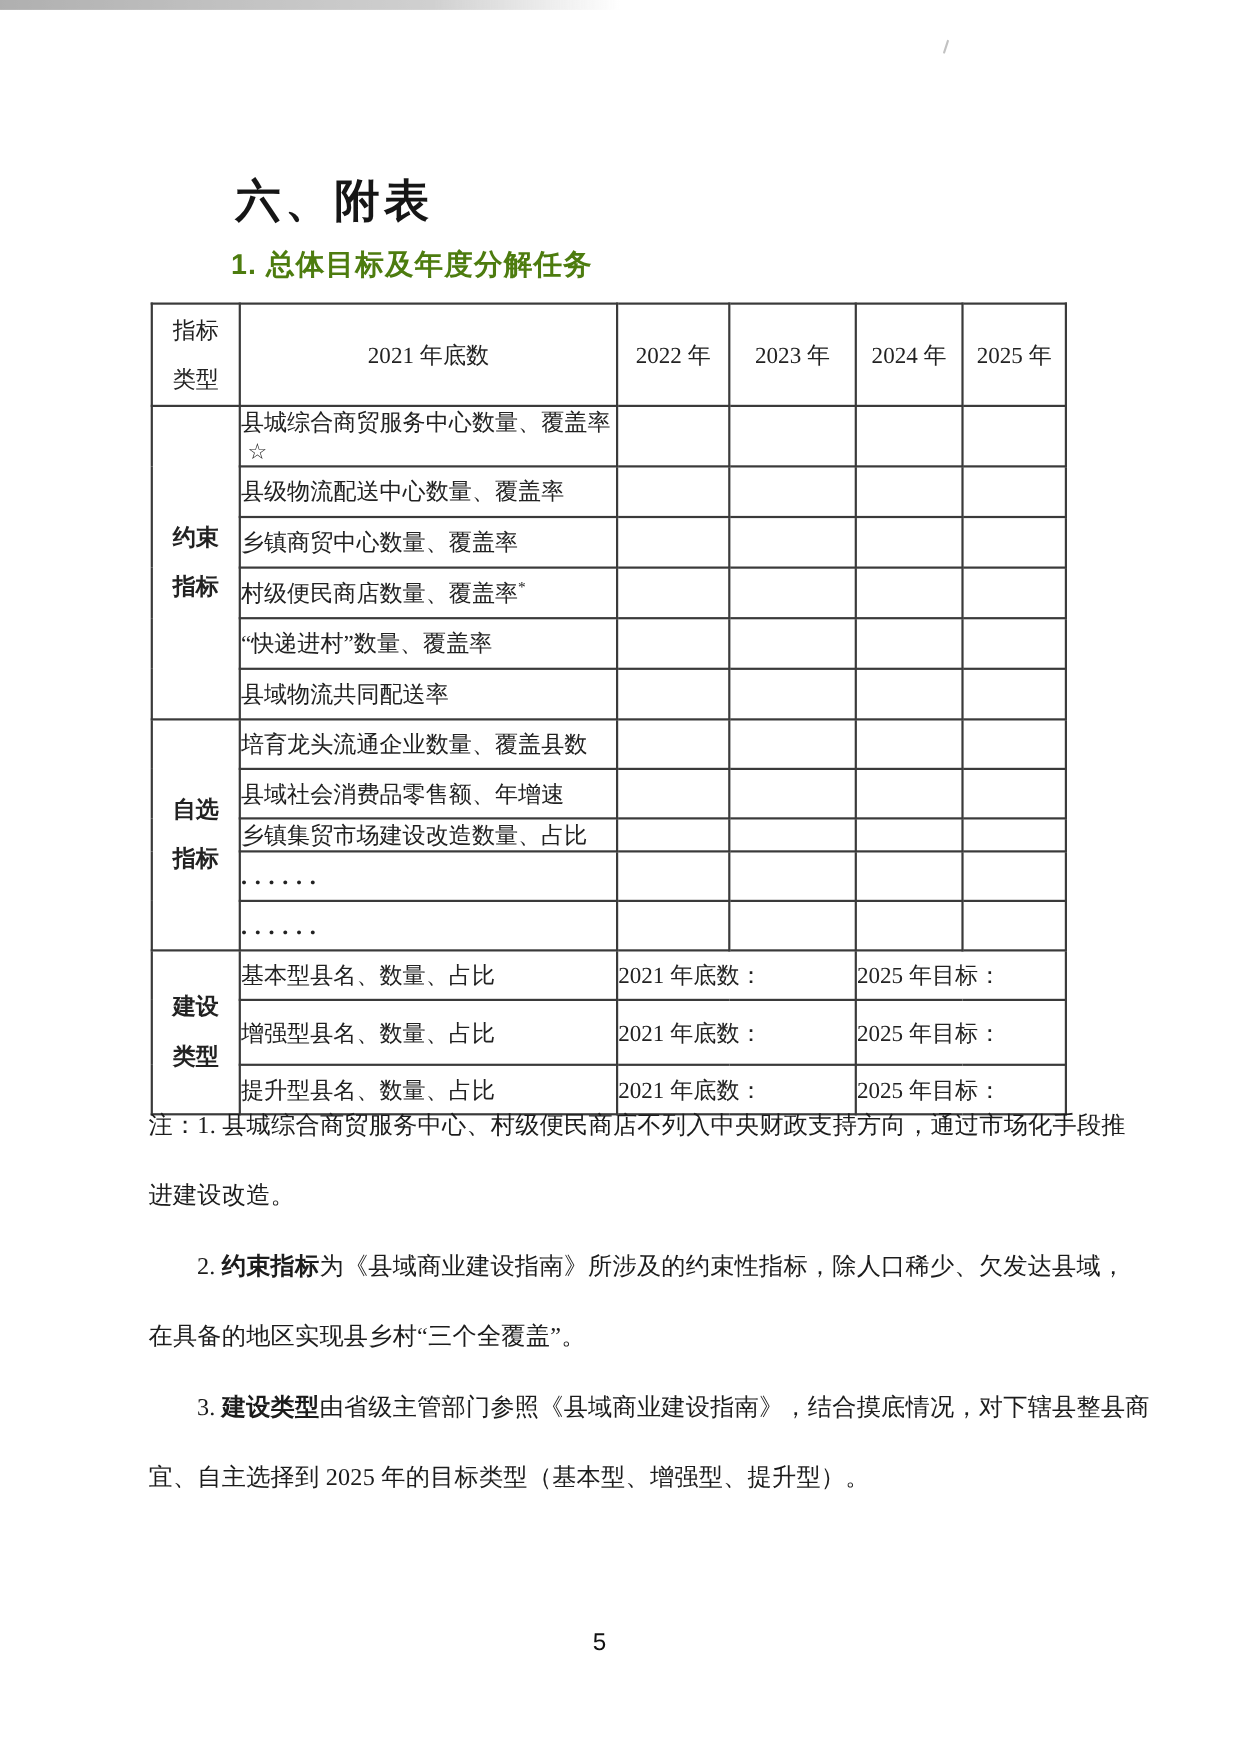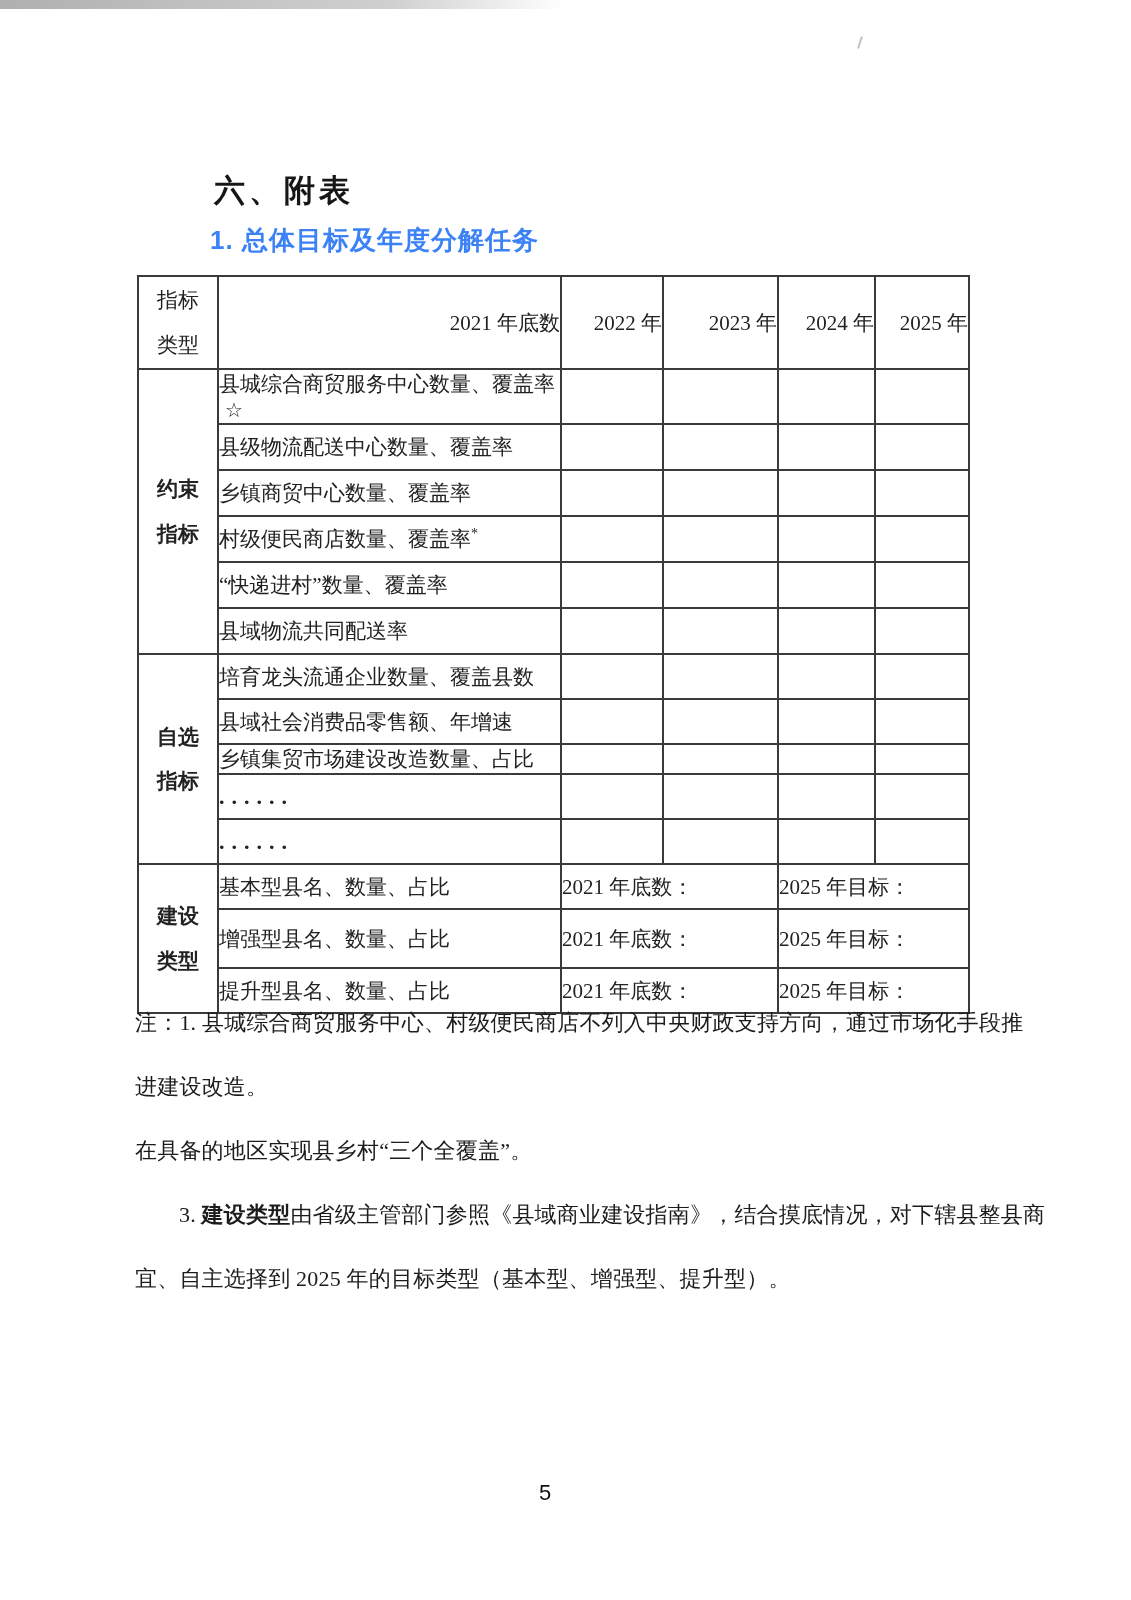--- a/index.html
+++ b/index.html
@@ -8,37 +8,37 @@
     font-family:"Liberation Serif","DejaVu Serif",serif;color:#1d1d1d;
     overflow:hidden;
   }
   
   .smudge-top{position:absolute;top:0;left:0;width:565px;height:9px;
     background:linear-gradient(90deg,#6f6f6f 0%,#8f8f8f 35%,#ababab 70%,rgba(200,200,200,0) 100%);
     opacity:.55;filter:blur(.6px);}
   .mark-tr{position:absolute;left:859px;top:36px;width:2px;height:13px;background:#9a9a9a;
     transform:rotate(18deg);opacity:.6;border-radius:1px;}
 
-  .h1{position:absolute;left:214px;top:170px;
+  .h1{position:absolute;left:214px;top:155px;
     font-family:"Liberation Sans","DejaVu Sans",sans-serif;
-    font-weight:700;font-size:31px;letter-spacing:4px;color:#161616;}
+    font-weight:700;font-size:41px;letter-spacing:4px;color:#161616;}
   .h2{position:absolute;left:210px;top:223px;
     font-family:"Liberation Sans","DejaVu Sans",sans-serif;
-    font-weight:700;font-size:26px;letter-spacing:1px;color:#3b82f6;}
+    font-weight:700;font-size:26px;letter-spacing:1px;color:#4d7c0f;}
 
   table.main{position:absolute;left:137px;top:275px;width:831px;
     border-collapse:collapse;table-layout:fixed;}
   table.main td{border:2px solid #3a3a3a;font-size:21px;color:#222;
     overflow:hidden;padding:0;}
   td.type-head{text-align:center;white-space:pre-line;line-height:2.1;
     font-size:21px;}
   td.grp{text-align:center;white-space:pre-line;line-height:2.1;
     font-family:"Liberation Sans","DejaVu Sans",sans-serif;font-weight:700;
     font-size:21px;color:#181818;}
-  td.year-head,td.base-head{text-align:right;font-size:21px;border-radius:24px;}
+  td.year-head,td.base-head{text-align:center;font-size:21px;border-radius:24px;}
   td.ind{text-align:left;padding-left:27px;font-size:21px;}
   td.ind .star{margin-left:6px;font-size:20px;}
   td.ind .supstar{vertical-align:super;font-size:14px;line-height:0;}
   td.ind.dots-cell span{letter-spacing:7px;font-weight:700;font-size:22px;}
   td.base-cell,td.target-cell{text-align:left;padding-left:14px;font-size:21px;margin-left:20px;}
 
   .notes{position:absolute;left:135px;top:991px;width:836px;
     font-size:22px;line-height:64px;color:#1c1c1c;letter-spacing:.2px;}
   .nline{white-space:nowrap;}
   .nline.indent{text-indent:44px;}
@@ -176,18 +176,19 @@
       <td class="ind"><span>提升型县名、数量、占比</span></td>
       <td class="base-cell" colspan="2">2021 年底数：</td>
       <td class="target-cell" colspan="2">2025 年目标：</td>
     </tr>
   </tbody>
 </table>
 
 <div class="notes">
   <div class="nline"><span>注：1. 县城综合商贸服务中心、村级便民商店不列入中央财政支持方向，通过市场化手段推</span></div>
   <div class="nline"><span>进建设改造。</span></div>
+  <div class="nline indent"><span>2. </span><span class="nbold">约束指标</span><span>为《县域商业建设指南》所涉及的约束性指标，除人口稀少、欠发达县域，</span></div>
   <div class="nline"><span>在具备的地区实现县乡村“三个全覆盖”。</span></div>
   <div class="nline indent"><span>3. </span><span class="nbold">建设类型</span><span>由省级主管部门参照《县域商业建设指南》，结合摸底情况，对下辖县整县商</span></div>
   <div class="nline"><span>宜、自主选择到 2025 年的目标类型（基本型、增强型、提升型）。</span></div>
 </div>
 
 <div class="pagenum">5</div>
 
 </body></html>

